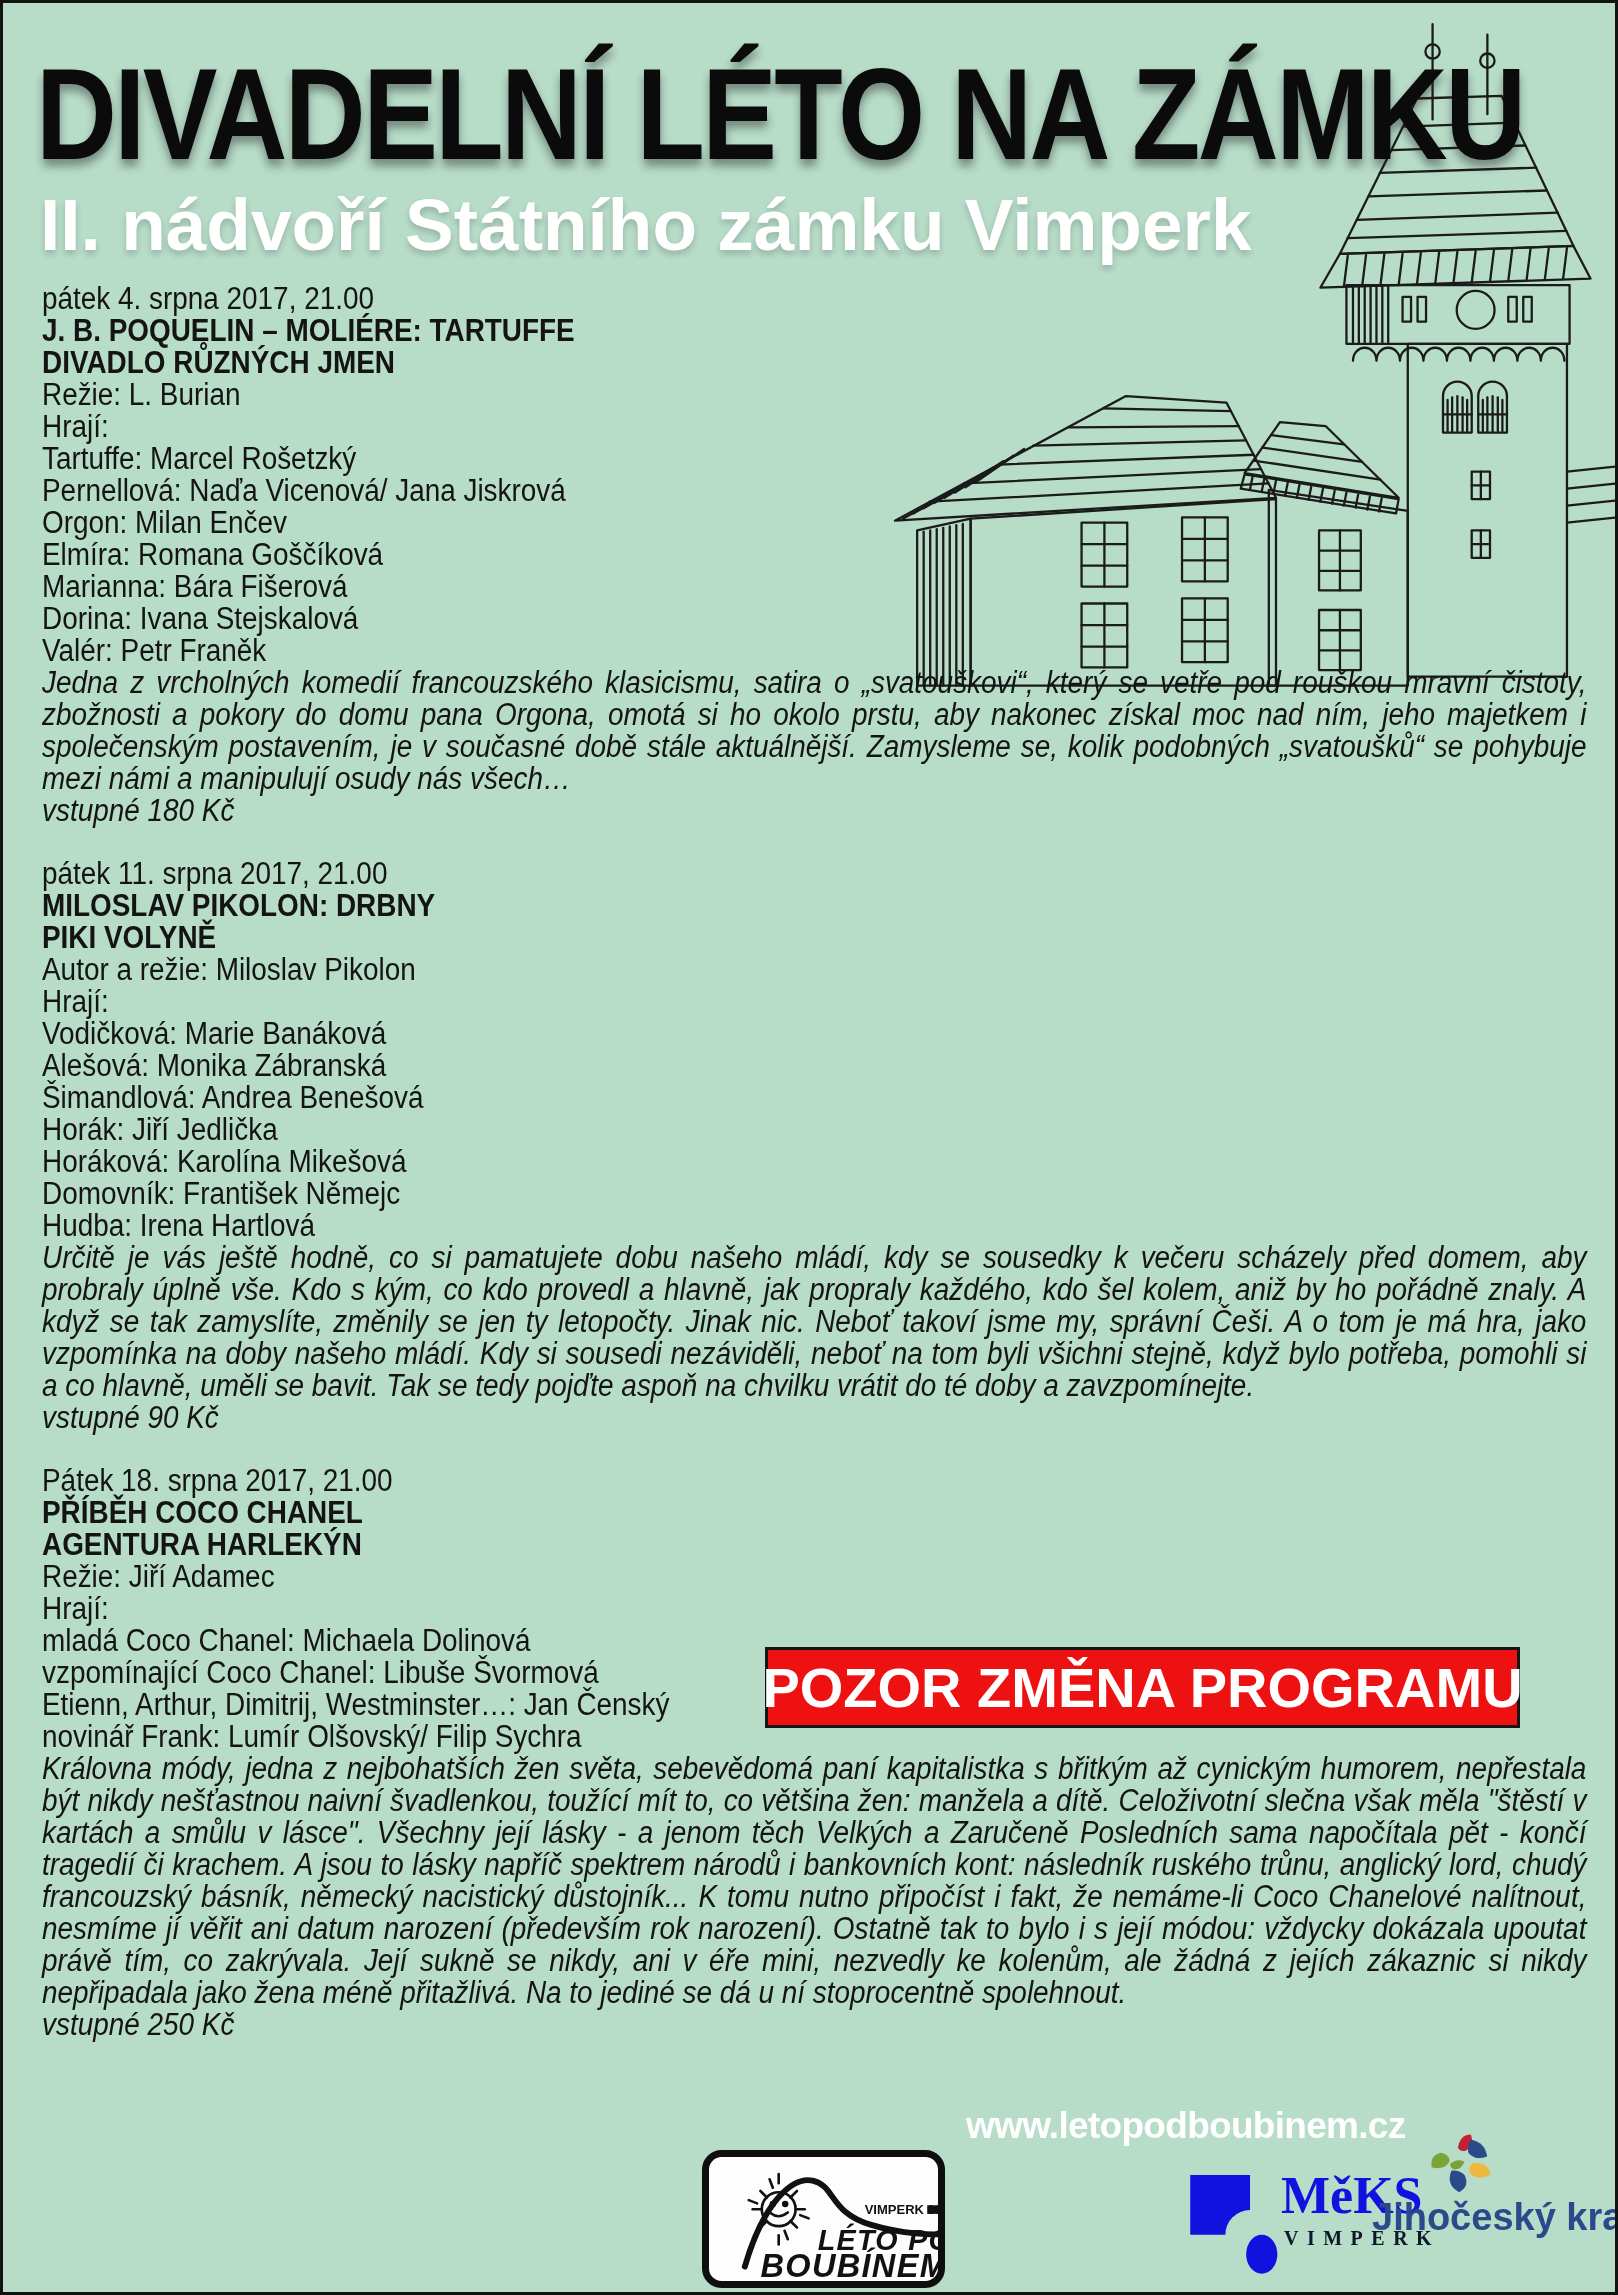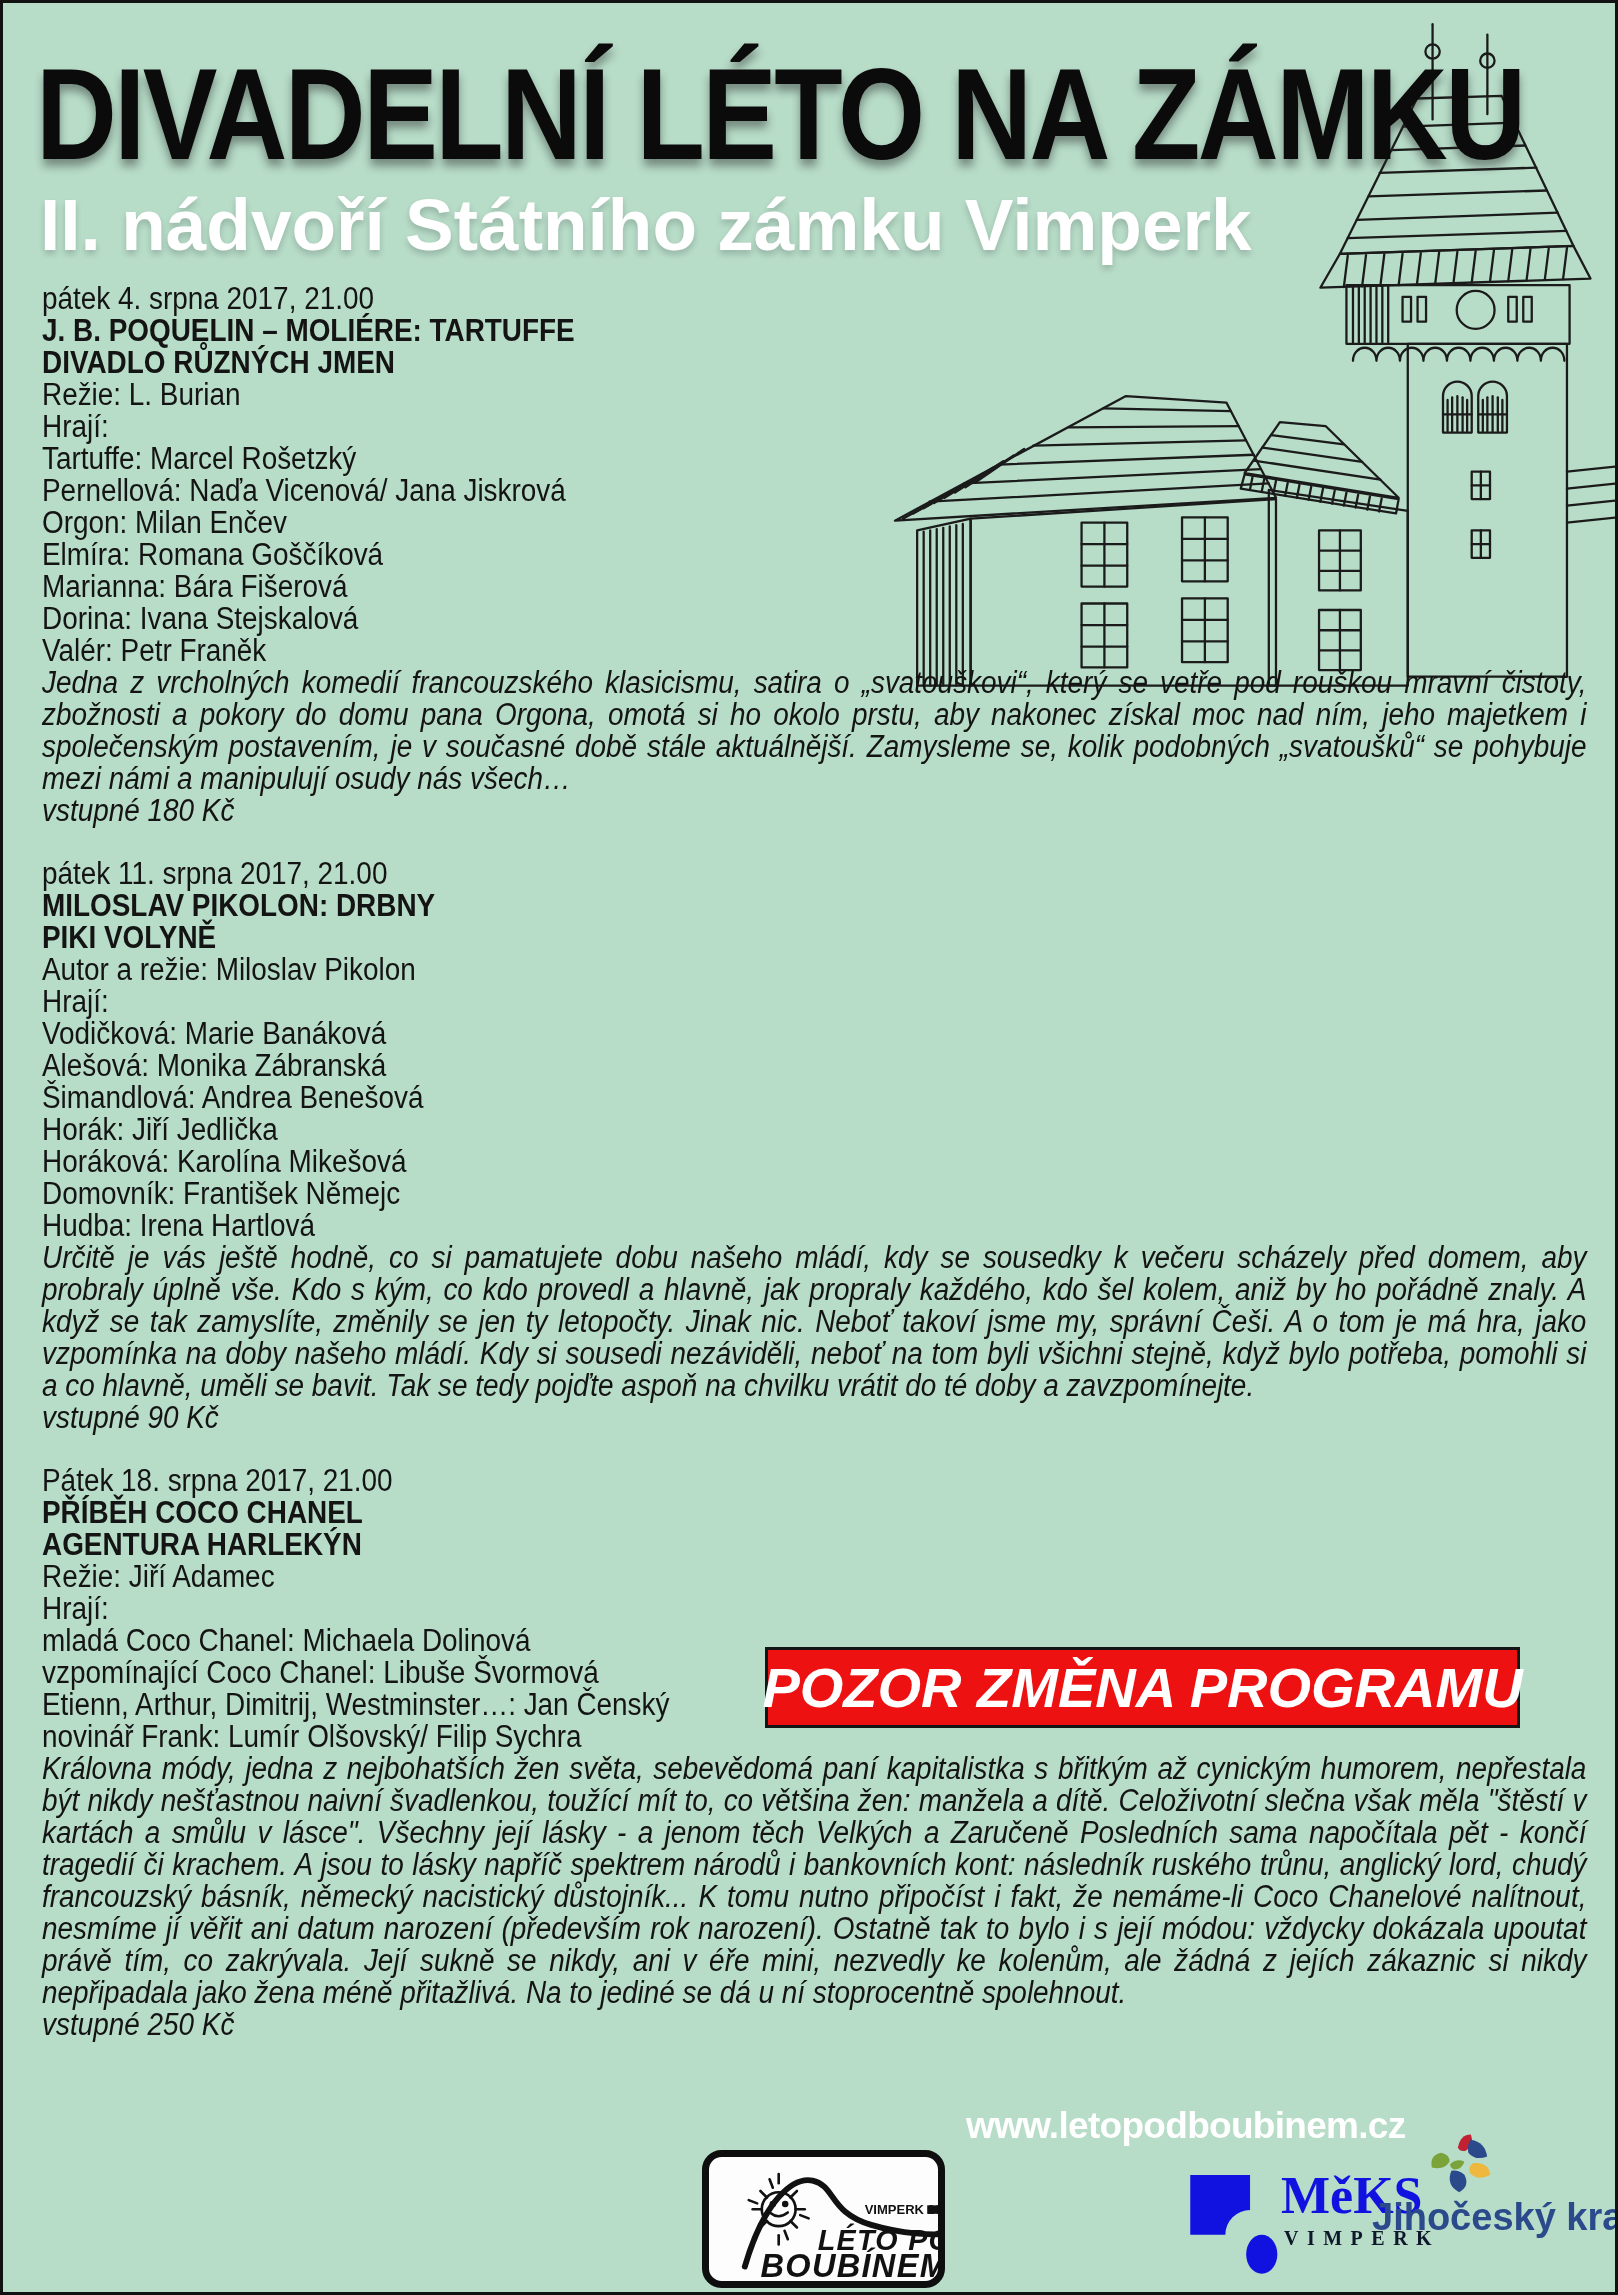--- a/index.html
+++ b/index.html
@@ -35,21 +35,21 @@
   }
   .events p{margin:0;}
   .event{margin-bottom:31px;}
   .ev-title{font-weight:bold;font-size:31px;}
   .desc{font-style:italic;text-align:justify;}
   .price{font-style:italic;}
 
   .banner{
     position:absolute;left:762px;top:1644px;width:755px;height:81px;
     background:#ee1111;border:3.9px solid #151515;box-sizing:border-box;
-    display:flex;align-items:center;justify-content:center;font-style:italic;
+    display:flex;align-items:center;justify-content:center;
   }
   .banner span{
     color:#ffffff;font-weight:800;font-size:56px;letter-spacing:0;
     white-space:nowrap;
   }
   .website{
     position:absolute;left:963px;top:2102px;
     color:#ffffff;font-weight:700;font-size:37px;letter-spacing:-0.7px;
     white-space:nowrap;
   }

